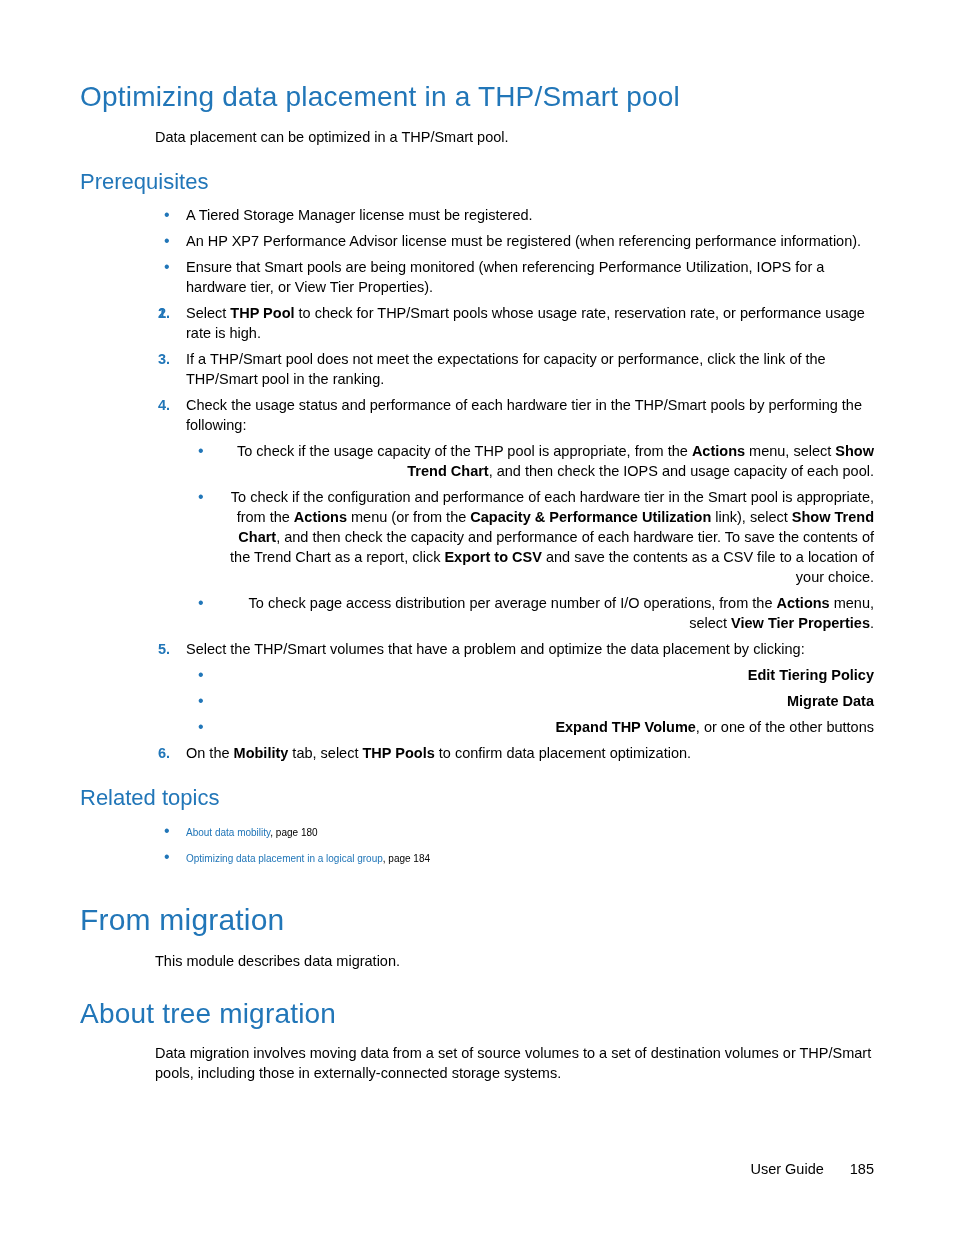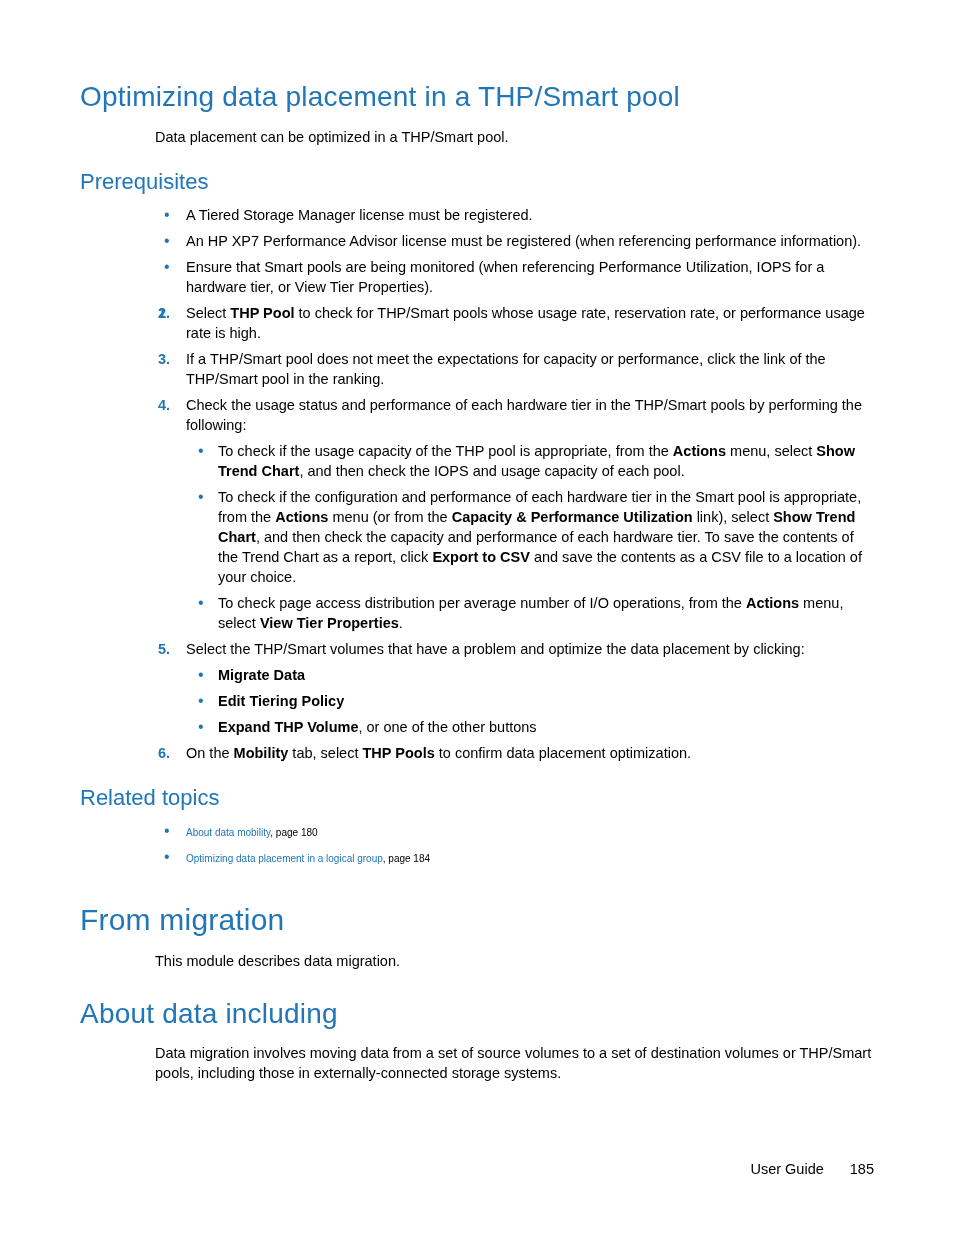--- a/index.html
+++ b/index.html
@@ -80,20 +80,21 @@
     left: 0;
     top: 0;
     color: #2176b8;
     font-weight: 700;
     font-size: 14.5px;
   }
   .sub-bullets {
     list-style: none;
     padding: 0;
     margin: 6px 0 0 6px;
+    text-align: right;
   }
   .sub-bullets > li {
     position: relative;
     padding-left: 26px;
     margin-bottom: 6px;
   }
   .sub-bullets > li::before {
     content: "•";
     position: absolute;
     left: 6px;
@@ -152,22 +153,22 @@
       <ul class="sub-bullets">
         <li><span><span>To check if the usage capacity of the THP pool is appropriate, from the </span><b>Actions</b><span> menu, select </span><b>Show Trend Chart</b><span>, and then check the IOPS and usage capacity of each pool.</span></span></li>
         <li><span><span>To check if the configuration and performance of each hardware tier in the Smart pool is appropriate, from the </span><b>Actions</b><span> menu (or from the </span><b>Capacity &amp; Performance Utilization</b><span> link), select </span><b>Show Trend Chart</b><span>, and then check the capacity and performance of each hardware tier. To save the contents of the Trend Chart as a report, click </span><b>Export to CSV</b><span> and save the contents as a CSV file to a location of your choice.</span></span></li>
         <li><span><span>To check page access distribution per average number of I/O operations, from the </span><b>Actions</b><span> menu, select </span><b>View Tier Properties</b><span>.</span></span></li>
       </ul>
     </li>
     <li>
       <span class="num">5.</span>
       <span>Select the THP/Smart volumes that have a problem and optimize the data placement by clicking:</span>
       <ul class="sub-bullets">
+        <li><span><b>Edit Tiering Policy</b></span></li>
         <li><span><b>Migrate Data</b></span></li>
-        <li><span><b>Edit Tiering Policy</b></span></li>
         <li><span><b>Expand THP Volume</b><span>, or one of the other buttons</span></span></li>
       </ul>
     </li>
     <li>
       <span class="num">6.</span>
       <span><span>On the </span><b>Mobility</b><span> tab, select </span><b>THP Pools</b><span> to confirm data placement optimization.</span></span>
     </li>
   </ol>
 
   <div class="h3">Related topics</div>
@@ -176,20 +177,20 @@
       <span class="related-item"><a href="#" class="link">About data mobility</a><span>, page 180</span></span>
     </li>
     <li>
       <span class="related-item"><a href="#" class="link">Optimizing data placement in a logical group</a><span>, page 184</span></span>
     </li>
   </ul>
 
   <div class="h1">From migration</div>
   <p class="intro">This module describes data migration.</p>
 
-  <div class="h2" style="margin-top:24px;">About data including</div>
+  <div class="h2" style="margin-top:24px;">About tree migration</div>
   <p class="intro">Data migration involves moving data from a set of source volumes to a set of destination volumes or THP/Smart pools, including those in externally-connected storage systems.</p>
 
 </div>
 
 <div class="footer">
   <span class="footer-label">User Guide</span><span>185</span>
 </div>
 
 </body></html>

